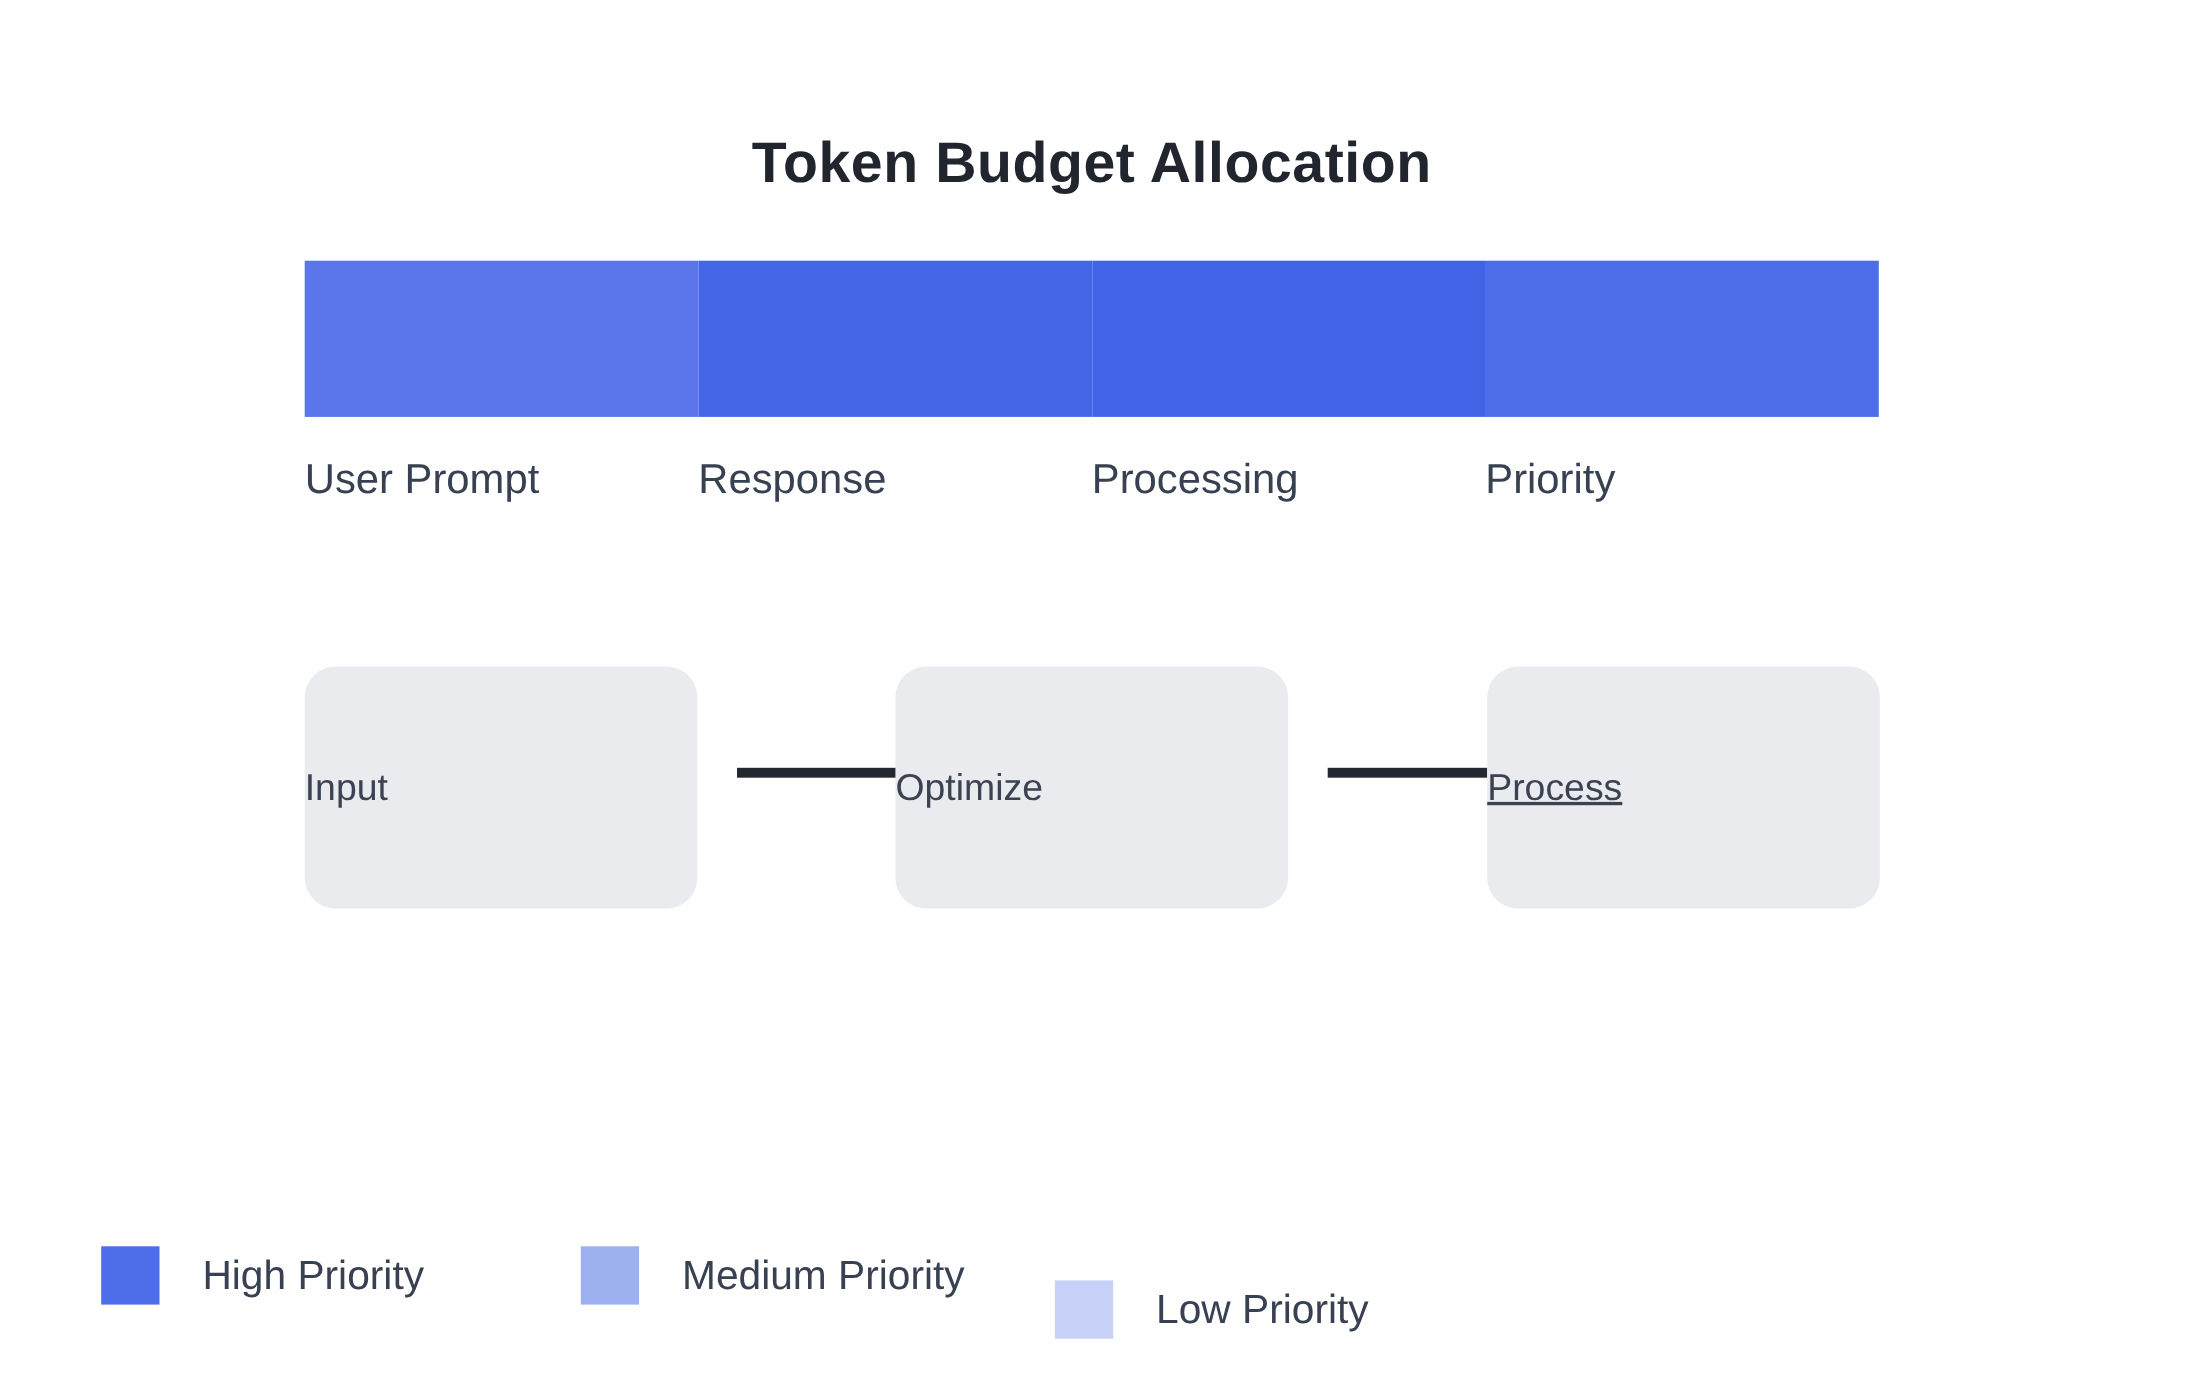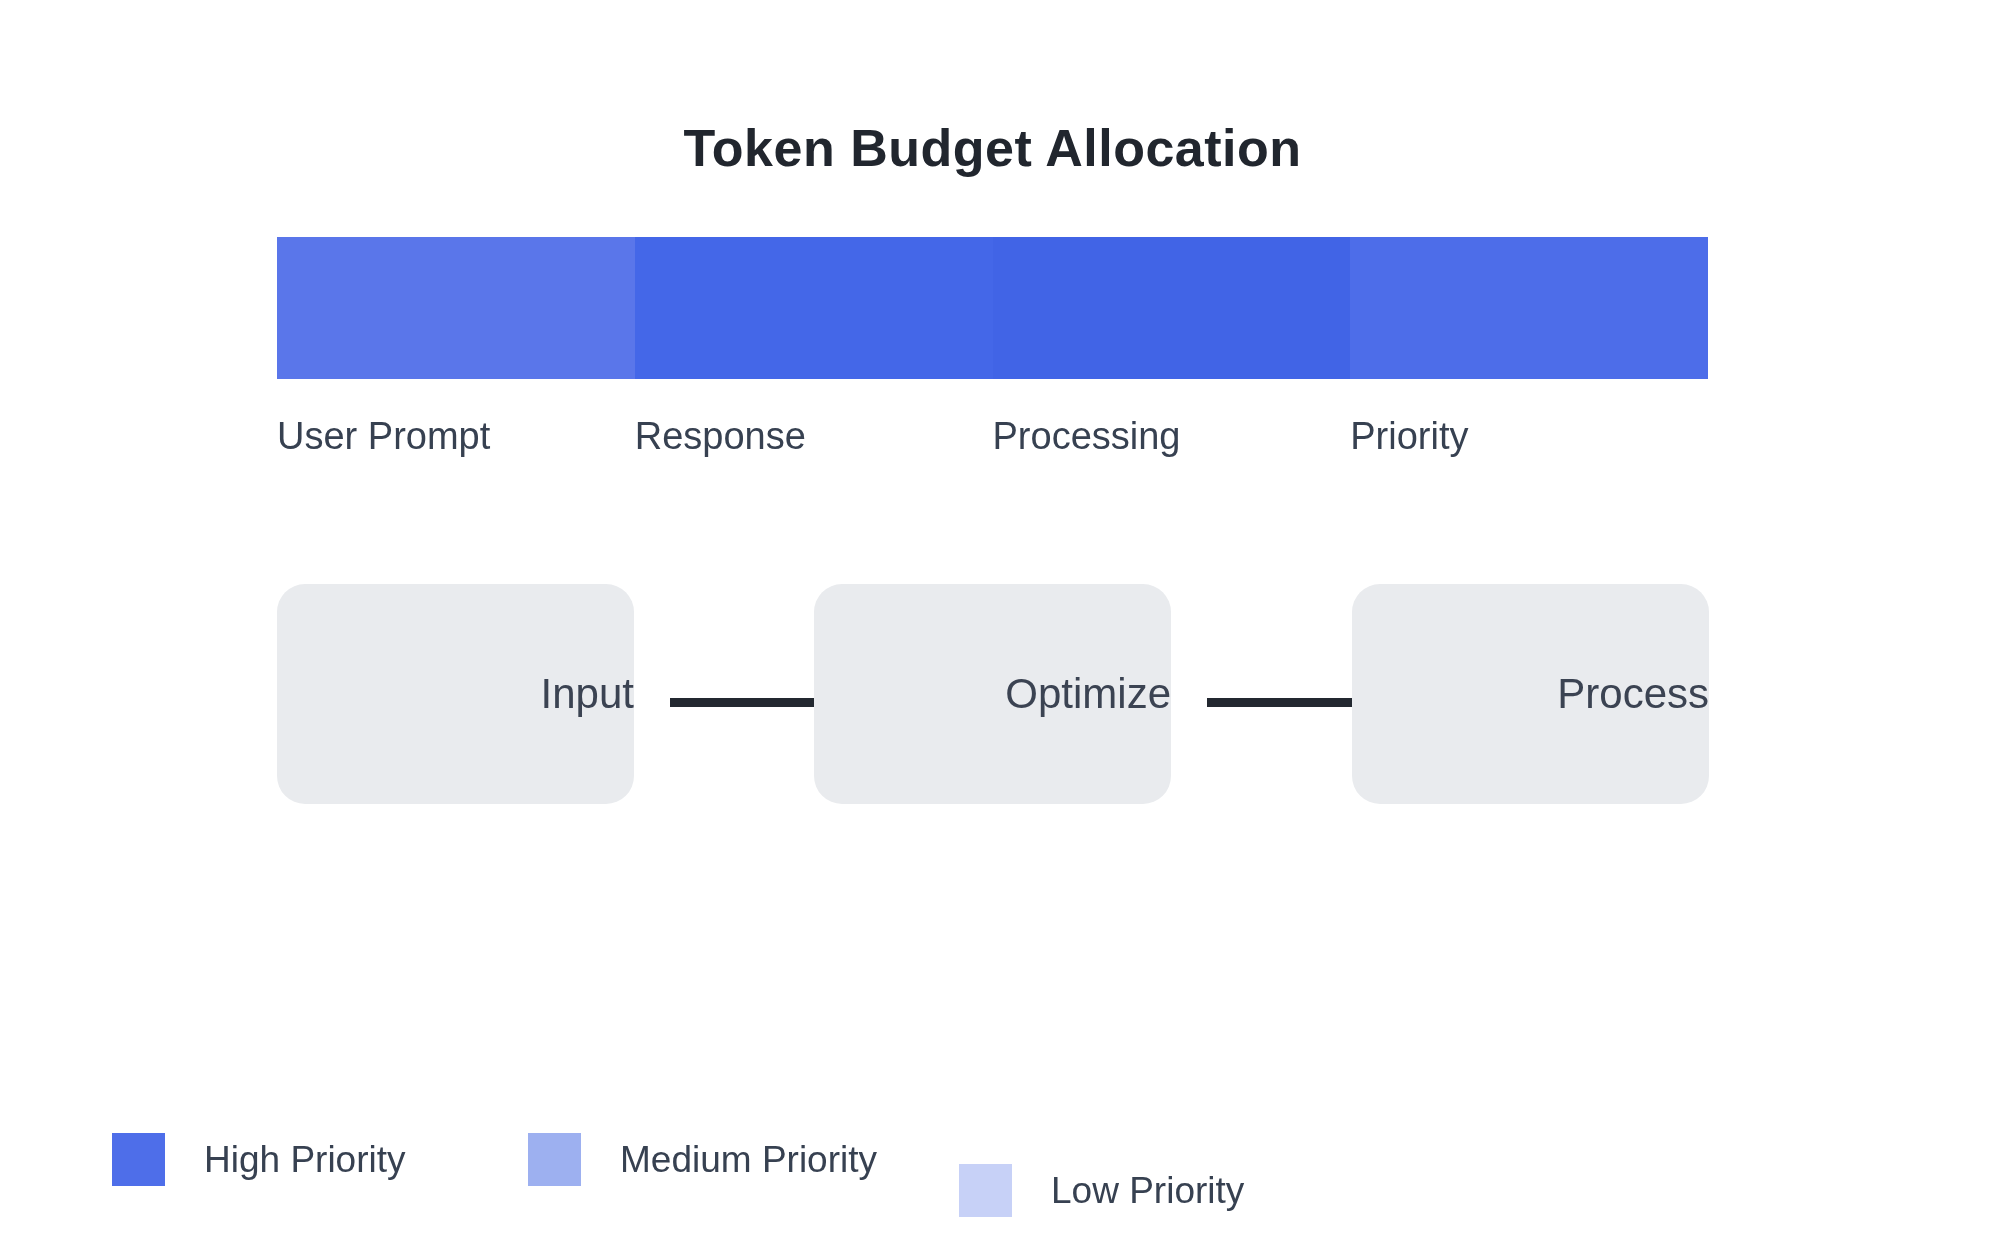--- a/index.html
+++ b/index.html
@@ -42,33 +42,33 @@
   .bar-label {
     flex: 1;
     text-align: left;
     font-size: 38px;
     color: #374151;
   }
 
   
   .node {
     position: absolute;
-    top: 584px;
+    top: 606px;
     width: 357px; height: 220px;
     background: #e9ebee;
     border-radius: 28px;
     display: flex;
     align-items: center;
-    justify-content: flex-end;
-    font-size: 42px;
+    justify-content: flex-start;
+    font-size: 34px;
     color: #3b4352;
   }
   .node-input   { left: 277px; }
   .node-optimize{ left: 814px; }
-  .node-process { left: 1352px; }
+  .node-process { left: 1352px; text-decoration: underline; }
 
   
   .connector {
     position: absolute;
     top: 698px;
     height: 9px;
     background: #232830;
   }
   .connector-1 { left: 670px;  width: 145px; }
   .connector-2 { left: 1207px; width: 145px; }
@@ -88,21 +88,21 @@
   }
 
   
   .legend { position: absolute; left: 0; top: 1133px; width: 100%; height: 53px; }
   .legend-item {
     position: absolute;
     display: flex;
     align-items: center;
     height: 53px;
   }
-  .legend-item-1 { left: 112px; text-align: right; }
+  .legend-item-1 { left: 92px; text-align: right; }
   .legend-item-2 { left: 528px; }
   .legend-item-3 { left: 959px; margin-top: 31px; }
   .legend-swatch {
     width: 53px; height: 53px;
     margin-right: 39px;
     flex: 0 0 auto;
   }
   .legend-label {
     font-size: 37px;
     color: #374151;

